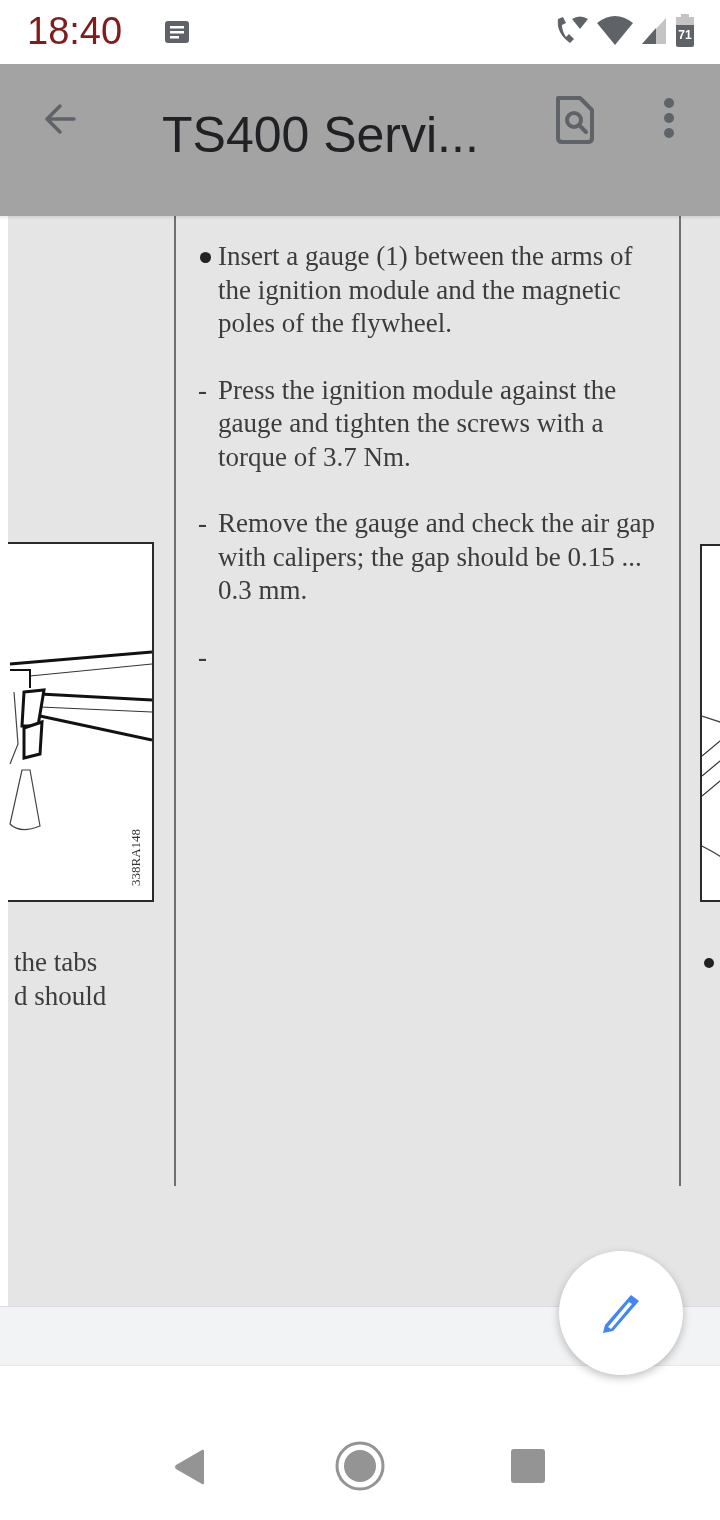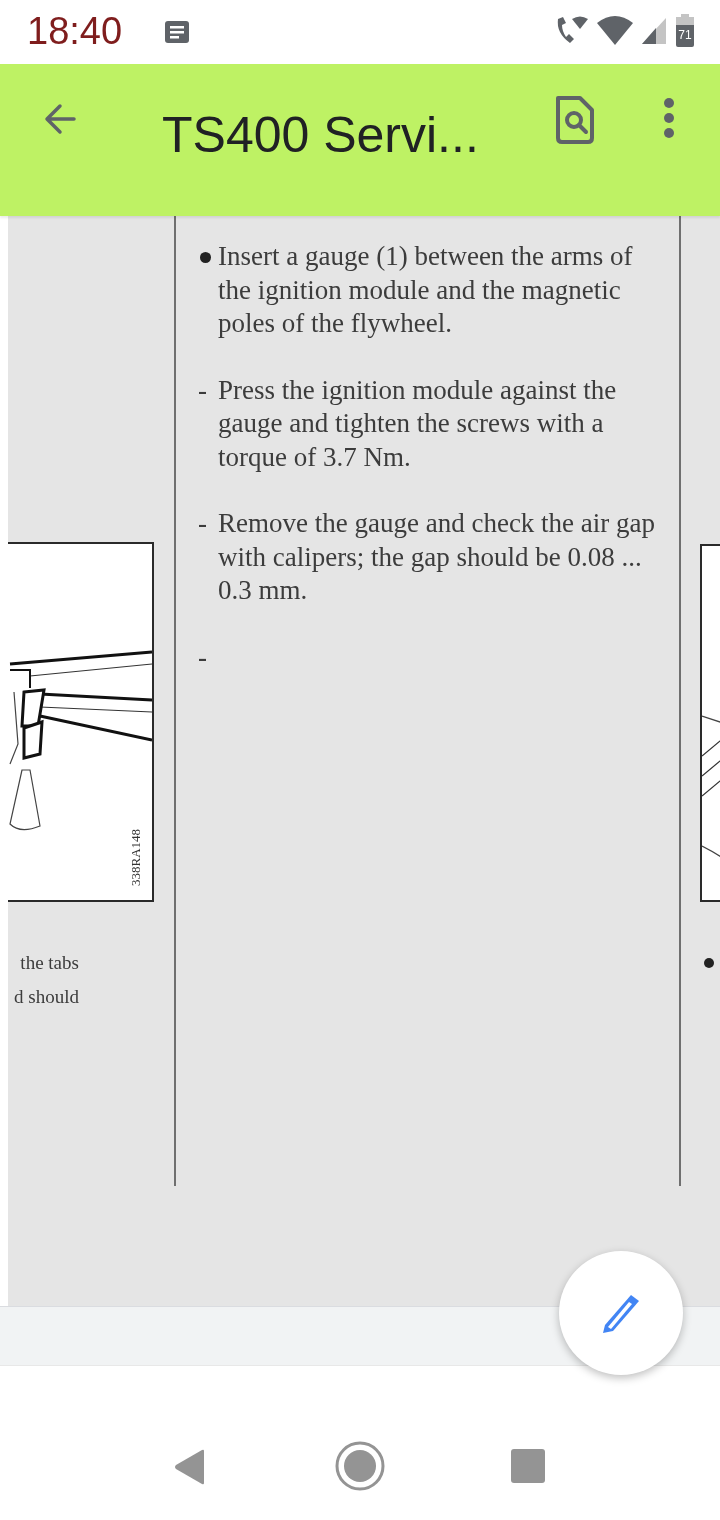--- a/index.html
+++ b/index.html
@@ -1,35 +1,35 @@
 <!DOCTYPE html>
 <html><head>
 <meta charset="utf-8">
 <style>
   html, body { margin:0; padding:0; }
   body { width:720px; height:1520px; position:relative; overflow:hidden; background:#ffffff; font-family:"Liberation Sans", sans-serif; }
   .statusbar { position:absolute; left:0; top:0; width:720px; height:64px; }
   .time { position:absolute; left:27px; top:10px; font-size:38px; color:#7f1d1d; letter-spacing:0px; }
   .notif-icon { position:absolute; left:164px; top:20px; width:26px; height:24px; }
-  .sb-right { position:absolute; right:24px; top:14px; height:34px; display:flex; align-items:center; gap:6px; }
-  .appbar { position:absolute; left:0; top:64px; width:720px; height:152px; background:#bef264; box-shadow:0 2px 2px rgba(0,0,0,0.08); z-index:2; }
+  .sb-right { position:absolute; right:24px; top:14px; height:34px; display:flex; align-items:center; gap:6px;font-weight:bold; }
+  .appbar { position:absolute; left:0; top:64px; width:720px; height:152px; background:#a3a3a3; box-shadow:0 2px 2px rgba(0,0,0,0.08); z-index:2; }
   .back-btn { position:absolute; left:38px; top:30px; width:50px; height:50px; }
   .title { position:absolute; left:162px; top:42px; font-size:50px; color:#202124; white-space:nowrap; }
   .find-btn { position:absolute; left:552px; top:30px; width:46px; height:52px; }
   .more-btn { position:absolute; left:654px; top:30px; width:30px; height:52px; }
   .doc { position:absolute; left:8px; top:216px; width:720px; height:1090px; background:#e5e5e5; overflow:hidden;font-family:Liberation Serif, serif; }
   .col-line { position:absolute; top:0; width:2px; height:970px; background:#6f6f6f; }
   .pagetext { position:absolute; left:190px; top:24px; width:470px; font-size:27px; line-height:33.5px; color:#3c3c3c; }
   .item { position:relative; padding-left:20px; margin-bottom:33px; }
   .item .mk { position:absolute; left:0; top:0; }
   .item .bul { position:absolute; left:2px; top:12px; width:11px; height:11px; background:#222; border-radius:50%; }
   .illus-left { position:absolute; left:-10px; top:326px; width:152px; height:356px; border:2px solid #2a2a2a; background:#fff; overflow:hidden; }
   .illus-right { position:absolute; left:692px; top:328px; width:60px; height:354px; border:2px solid #2a2a2a; background:#fff; overflow:hidden; }
   .code-label { position:absolute; font-size:13px; color:#333; transform:rotate(-90deg); transform-origin:left top; white-space:nowrap; }
-  .left-text { position:absolute; left:6px; top:730px; font-size:19px; line-height:33.5px; color:#3c3c3c; white-space:nowrap;text-align:right; }
+  .left-text { position:absolute; left:6px; top:730px; font-size:27px; line-height:33.5px; color:#3c3c3c; white-space:nowrap; }
   .right-bullet { position:absolute; left:696px; top:742px; width:10px; height:10px; border-radius:50%; background:#222; }
   .right-frag { position:absolute; left:712px; top:730px; font-size:27px; line-height:33.5px; color:#3c3c3c; white-space:nowrap; }
   .bottom-strip { position:absolute; left:0; top:1306px; width:720px; height:58px; background:#f1f3f4; border-top:1px solid #dadce0; border-bottom:2px solid #e8e8e8; }
   .fab { position:absolute; left:559px; top:1251px; width:124px; height:124px; border-radius:50%; background:#fff; box-shadow:0 3px 8px rgba(0,0,0,0.25); z-index:3; display:flex; align-items:center; justify-content:center; }
   .navbar { position:absolute; left:0; top:1366px; width:720px; height:154px; background:#fff; }
   .nav-back { position:absolute; left:172px; top:82px; }
   .nav-home { position:absolute; left:334px; top:74px; }
   .nav-recent { position:absolute; left:510px; top:82px; }
 </style>
 </head>
@@ -89,21 +89,21 @@
     <div class="item">
       <span class="bul"></span>
       <span>Insert a gauge (1) between the arms of the ignition module and the magnetic poles of the flywheel.</span>
     </div>
     <div class="item">
       <span class="mk">-</span>
       <span>Press the ignition module against the gauge and tighten the screws with a torque of 3.7 Nm.</span>
     </div>
     <div class="item">
       <span class="mk">-</span>
-      <span>Remove the gauge and check the air gap with calipers; the gap should be 0.08 ... 0.3 mm.</span>
+      <span>Remove the gauge and check the air gap with calipers; the gap should be 0.15 ... 0.3 mm.</span>
     </div>
     <div class="item">
       <span class="mk">-</span>
     </div>
     <div class="item">
       <span class="mk">-</span>
     </div>
   </div>
 
   <div class="illus-left">

